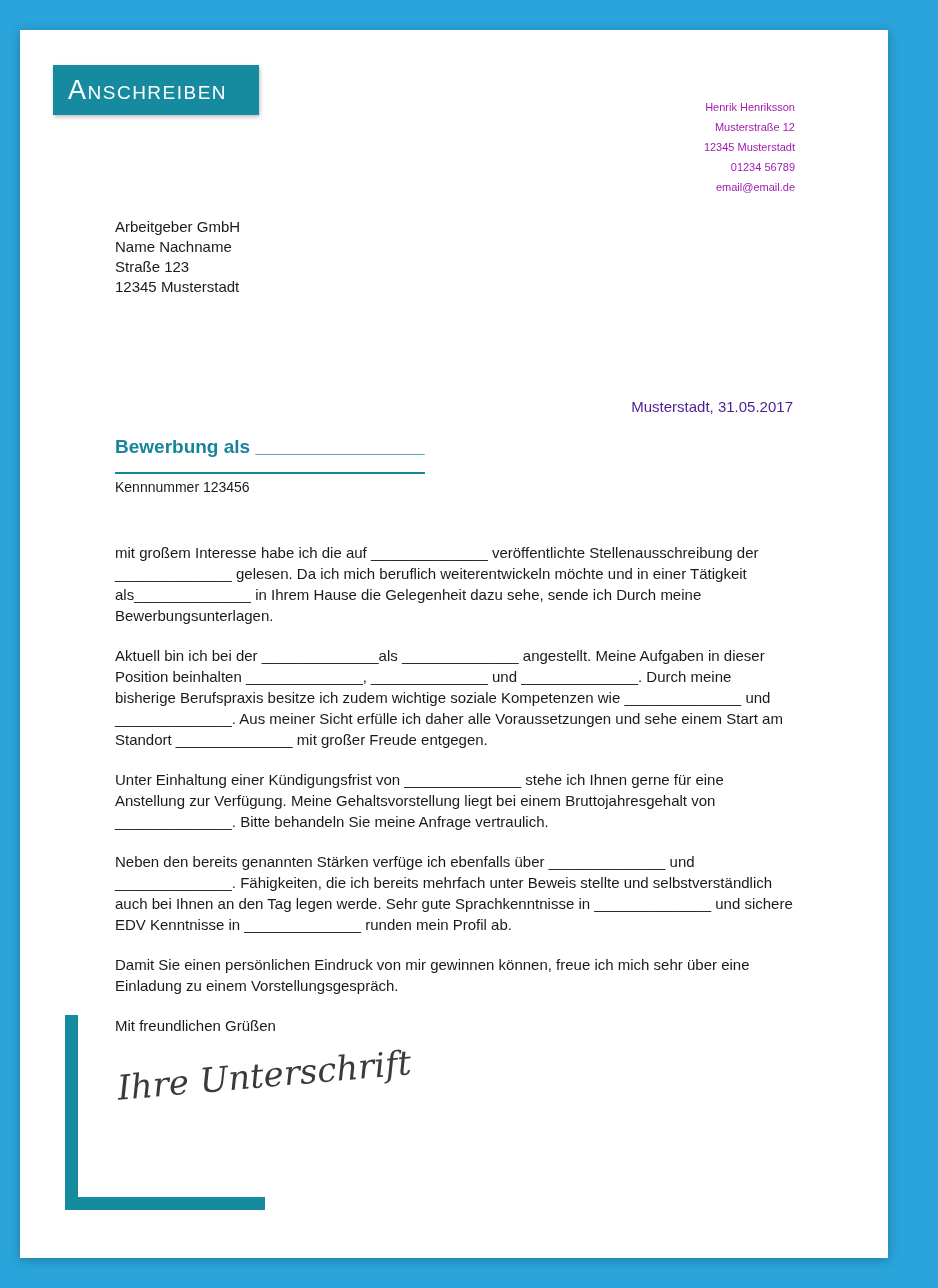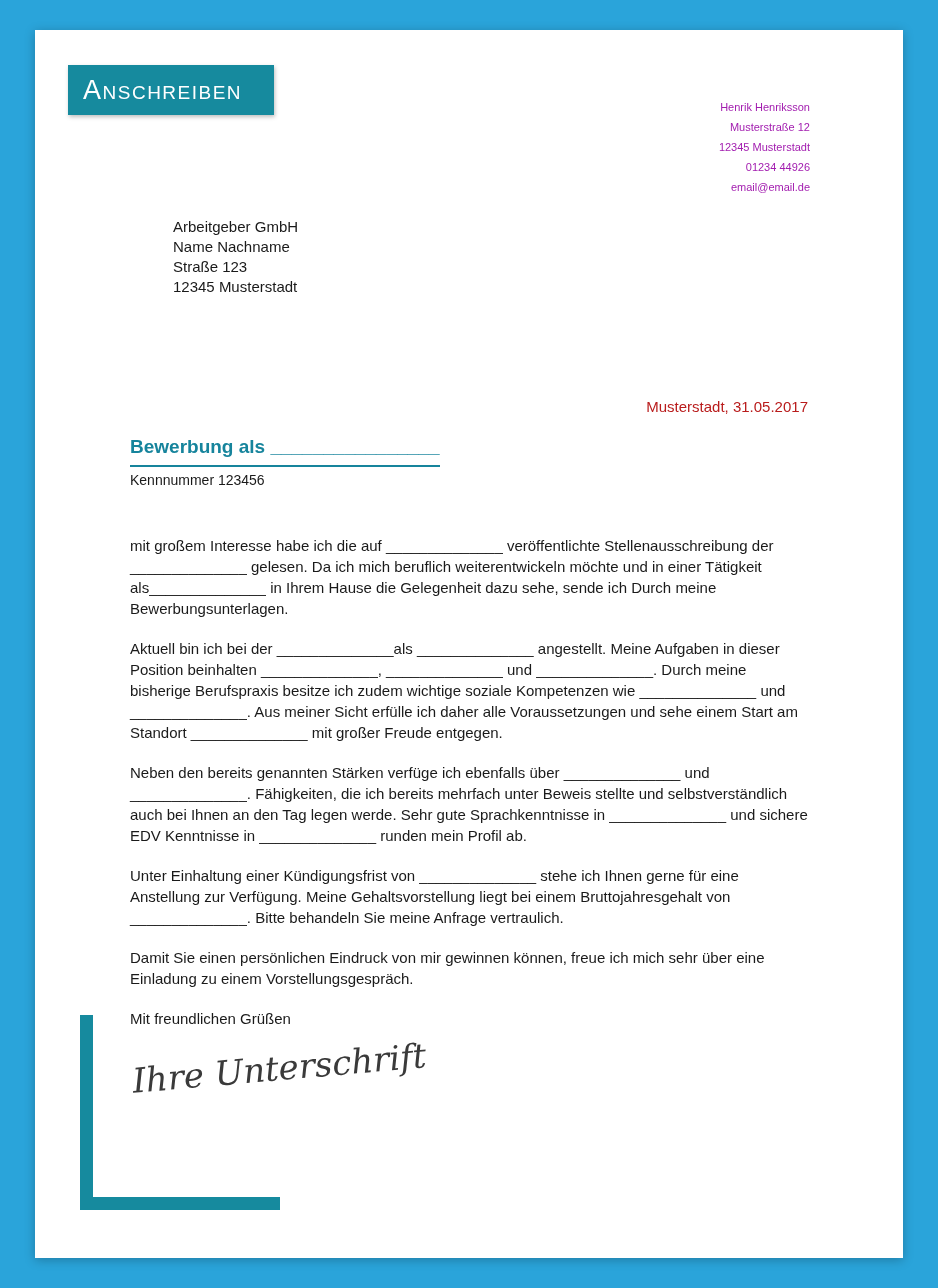--- a/index.html
+++ b/index.html
@@ -5,21 +5,21 @@
   * { margin: 0; padding: 0; box-sizing: border-box; }
   html, body { width: 938px; height: 1288px; }
   body {
     background: #2aa4da;
     font-family: "Liberation Sans", sans-serif;
     position: relative;
     overflow: hidden;
   }
   .page {
     position: absolute;
-    left: 35px; top: 30px;
+    left: 20px; top: 30px;
     width: 868px; height: 1228px;
     background: #ffffff;
     box-shadow: 0 2px 10px rgba(0,0,0,0.25);
     text-decoration: underline;
   }
   
   .band {
     position: absolute;
     left: 33px; top: 35px;
     width: 206px; height: 50px;
@@ -49,46 +49,45 @@
     color: #a21caf;
     margin-left: 14px;
   }
   
   .recipient {
     position: absolute;
     top: 187px; left: 95px;
     font-size: 15px;
     line-height: 20px;
     color: #1a1a1a;
-    margin-left: 43px;
   }
   
   .date-line {
     position: absolute;
     top: 368px; left: 95px; right: 95px;
     text-align: right;
     font-size: 15px;
-    color: #b91c1c;
+    color: #4c1d95;
   }
   
   .letter-body {
     position: absolute;
     top: 405px; left: 95px; right: 93px;
     color: #1a1a1a;
     font-size: 15px;
     line-height: 21px;
   }
   .subject {
     display: inline-block;
     color: #16849c;
     font-size: 19px;
     font-weight: 700;
     line-height: 24px;
     border-bottom: 2px solid #16849c;
-    padding-bottom: 6px;
+    padding-bottom: 13px;
   }
   .reference {
     font-size: 14px;
     margin-top: 3px;
     margin-bottom: 44px;
   }
   .salutation {
     margin-bottom: 32px;
   }
   .para {
@@ -128,21 +127,21 @@
 <div class="page">
 
   <div class="band">
     <div class="band-label">Anschreiben</div>
   </div>
 
   <div class="sender">
     <div>Henrik Henriksson</div>
     <div>Musterstraße 12</div>
     <div>12345 Musterstadt</div>
-    <div>01234 44926</div>
+    <div>01234 56789</div>
     <div>email@email.de</div>
   </div>
 
   <div class="recipient">
     <div>Arbeitgeber GmbH</div>
     <div>Name Nachname</div>
     <div>Straße 123</div>
     <div>12345 Musterstadt</div>
   </div>
 
@@ -150,22 +149,22 @@
 
   <div class="letter-body">
     <div>
       <span class="subject">Bewerbung als ________________</span>
     </div>
     <div class="reference">Kennnummer 123456</div>
 
 
     <p class="para">mit großem Interesse habe ich die auf ______________ veröffentlichte Stellenausschreibung der ______________ gelesen. Da ich mich beruflich weiterentwickeln möchte und in einer Tätigkeit als______________ in Ihrem Hause die Gelegenheit dazu sehe, sende ich Durch meine Bewerbungsunterlagen.</p>
     <p class="para">Aktuell bin ich bei der ______________als ______________ angestellt. Meine Aufgaben in dieser Position beinhalten ______________, ______________ und ______________. Durch meine bisherige Berufspraxis besitze ich zudem wichtige soziale Kompetenzen wie ______________ und ______________. Aus meiner Sicht erfülle ich daher alle Voraussetzungen und sehe einem Start am Standort ______________ mit großer Freude entgegen.</p>
+    <p class="para">Unter Einhaltung einer Kündigungsfrist von ______________ stehe ich Ihnen gerne für eine Anstellung zur Verfügung. Meine Gehaltsvorstellung liegt bei einem Bruttojahresgehalt von ______________. Bitte behandeln Sie meine Anfrage vertraulich.</p>
     <p class="para">Neben den bereits genannten Stärken verfüge ich ebenfalls über ______________ und ______________. Fähigkeiten, die ich bereits mehrfach unter Beweis stellte und selbstverständlich auch bei Ihnen an den Tag legen werde. Sehr gute Sprachkenntnisse in ______________ und sichere EDV Kenntnisse in ______________ runden mein Profil ab.</p>
-    <p class="para">Unter Einhaltung einer Kündigungsfrist von ______________ stehe ich Ihnen gerne für eine Anstellung zur Verfügung. Meine Gehaltsvorstellung liegt bei einem Bruttojahresgehalt von ______________. Bitte behandeln Sie meine Anfrage vertraulich.</p>
     <p class="para">Damit Sie einen persönlichen Eindruck von mir gewinnen können, freue ich mich sehr über eine Einladung zu einem Vorstellungsgespräch.</p>
 
     <div class="closing">Mit freundlichen Grüßen</div>
 
     <div class="signature-wrap">
       <svg width="300" height="70" viewBox="0 0 300 70">
         <g transform="rotate(-5 150 35)">
           <text x="2" y="45" class="sig-text">Ihre Unterschrift</text>
         </g>
       </svg>

